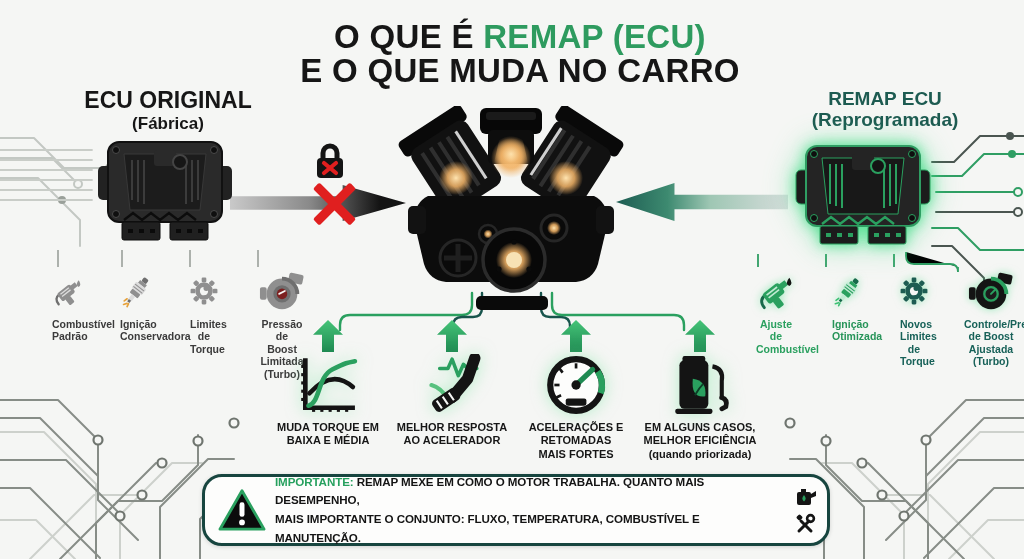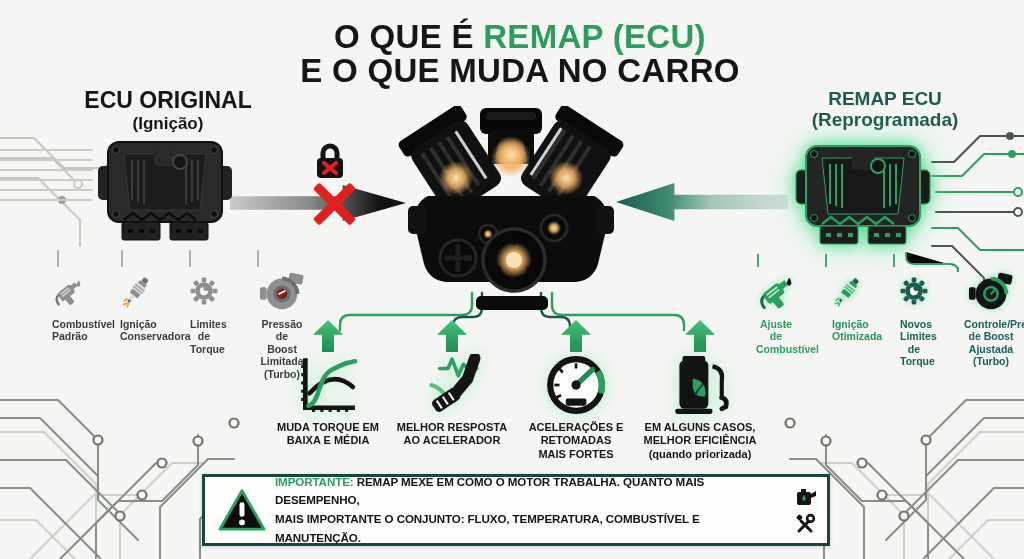--- a/index.html
+++ b/index.html
@@ -67,21 +67,21 @@
   .up-arrow{width:30px;height:32px;margin-bottom:2px;
       background:linear-gradient(#45c478,#1f8a52);
       clip-path:polygon(50% 0,100% 46%,70% 46%,70% 100%,30% 100%,30% 46%,0 46%);
       filter:drop-shadow(0 0 5px rgba(80,220,140,.7));}
   .benefit svg{height:62px;width:auto;filter:drop-shadow(0 0 8px rgba(120,230,160,.5));}
   .benefit figcaption{margin-top:5px;font-size:11px;font-weight:700;line-height:1.22;
       color:#161616;white-space:pre-line;}
 
   
   .banner{position:absolute;left:202px;top:474px;width:628px;height:72px;z-index:3;
-      background:#fdfdfc;border:3px solid #17453f;border-radius:0;box-sizing:border-box;
+      background:#fdfdfc;border:3px solid #17453f;border-radius:20px;box-sizing:border-box;
       display:flex;align-items:center;padding:0 10px 0 12px;
       box-shadow:0 1px 4px rgba(0,0,0,.15);}
   .banner p{margin:0 8px;font-size:11.6px;font-weight:700;color:#141414;line-height:1.6;
       white-space:pre-line;letter-spacing:-.1px;flex:1;}
   .banner .hl{color:#26a05e;}
   .banner-icons{display:flex;flex-direction:column;align-items:center;gap:2px;}
 </style>
 </head>
 <body>
 
@@ -151,21 +151,21 @@
     </g>
   </svg>
 
   <header class="title">
     <div class="t1"><span>O QUE É</span> <span class="green">REMAP (ECU)</span></div>
     <div class="t2">E O QUE MUDA NO CARRO</div>
   </header>
 
   <div class="panel-head abs" style="left:48px;top:88px;width:240px;">
     <div class="h">ECU ORIGINAL</div>
-    <div class="s">(Ignição)</div>
+    <div class="s">(Fábrica)</div>
   </div>
 
   <svg class="ecu" style="left:94px;top:136px;" width="142" height="114" viewBox="0 0 142 114">
     <rect x="4" y="30" width="14" height="34" rx="5" fill="#222"></rect>
     <rect x="124" y="30" width="14" height="34" rx="5" fill="#222"></rect>
     <rect x="14" y="6" width="114" height="80" rx="11" fill="#2a2a2a" stroke="#111" stroke-width="2"></rect>
     <path d="M30,18 h82 l-6,56 h-70 z" fill="#1c1c1c" stroke="#383838"></path>
     <g stroke="#3c3c3c" stroke-width="2">
         <path d="M38,24 v40"></path>
         <path d="M44,24 v42"></path>

